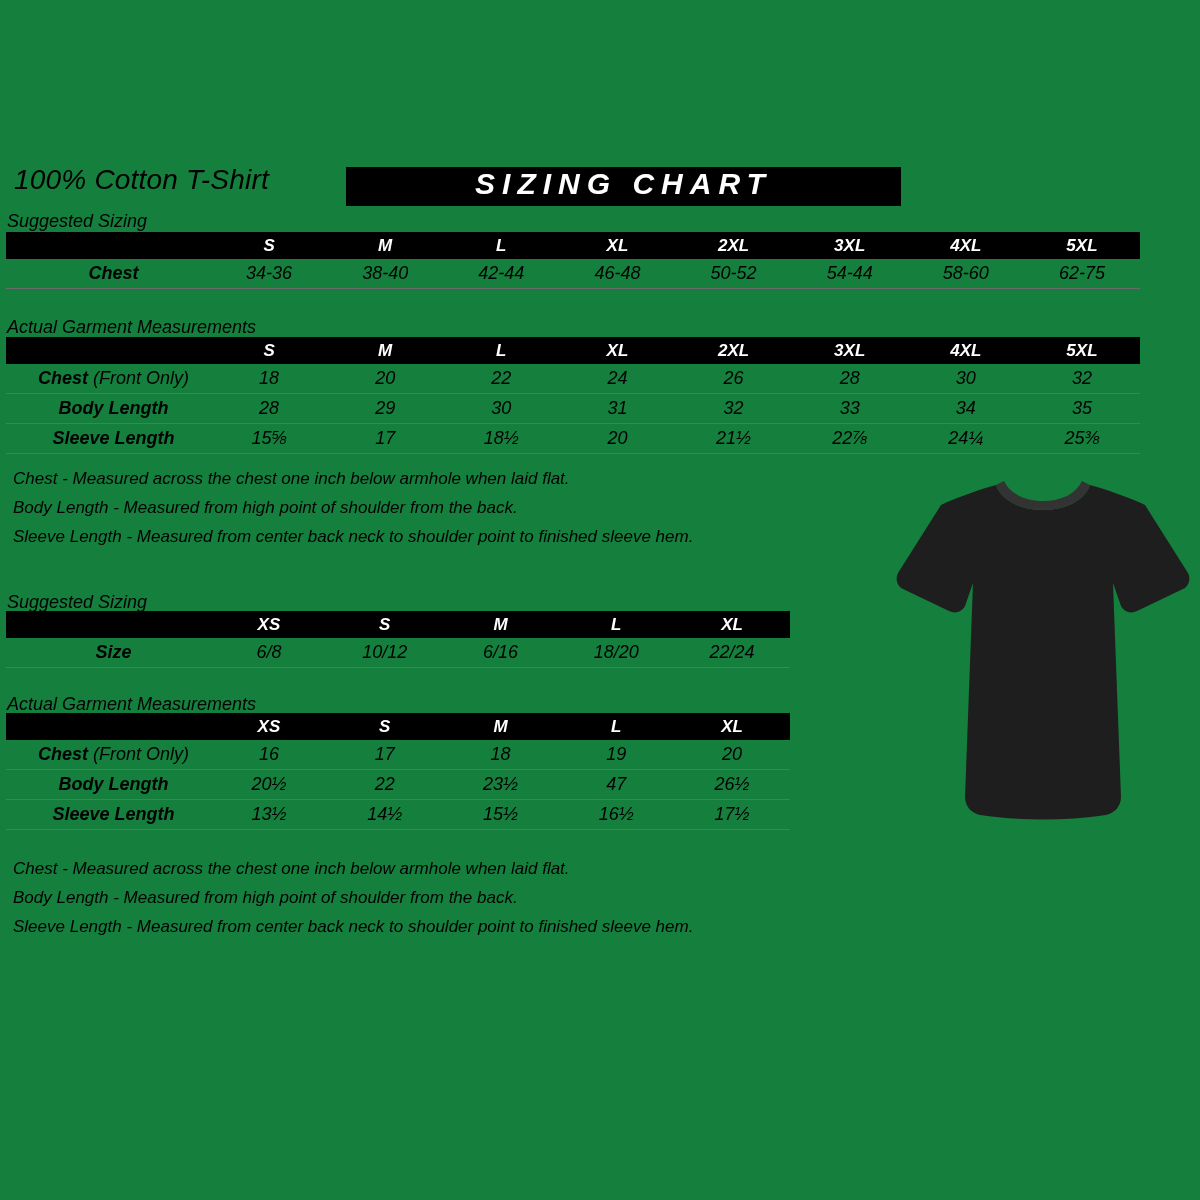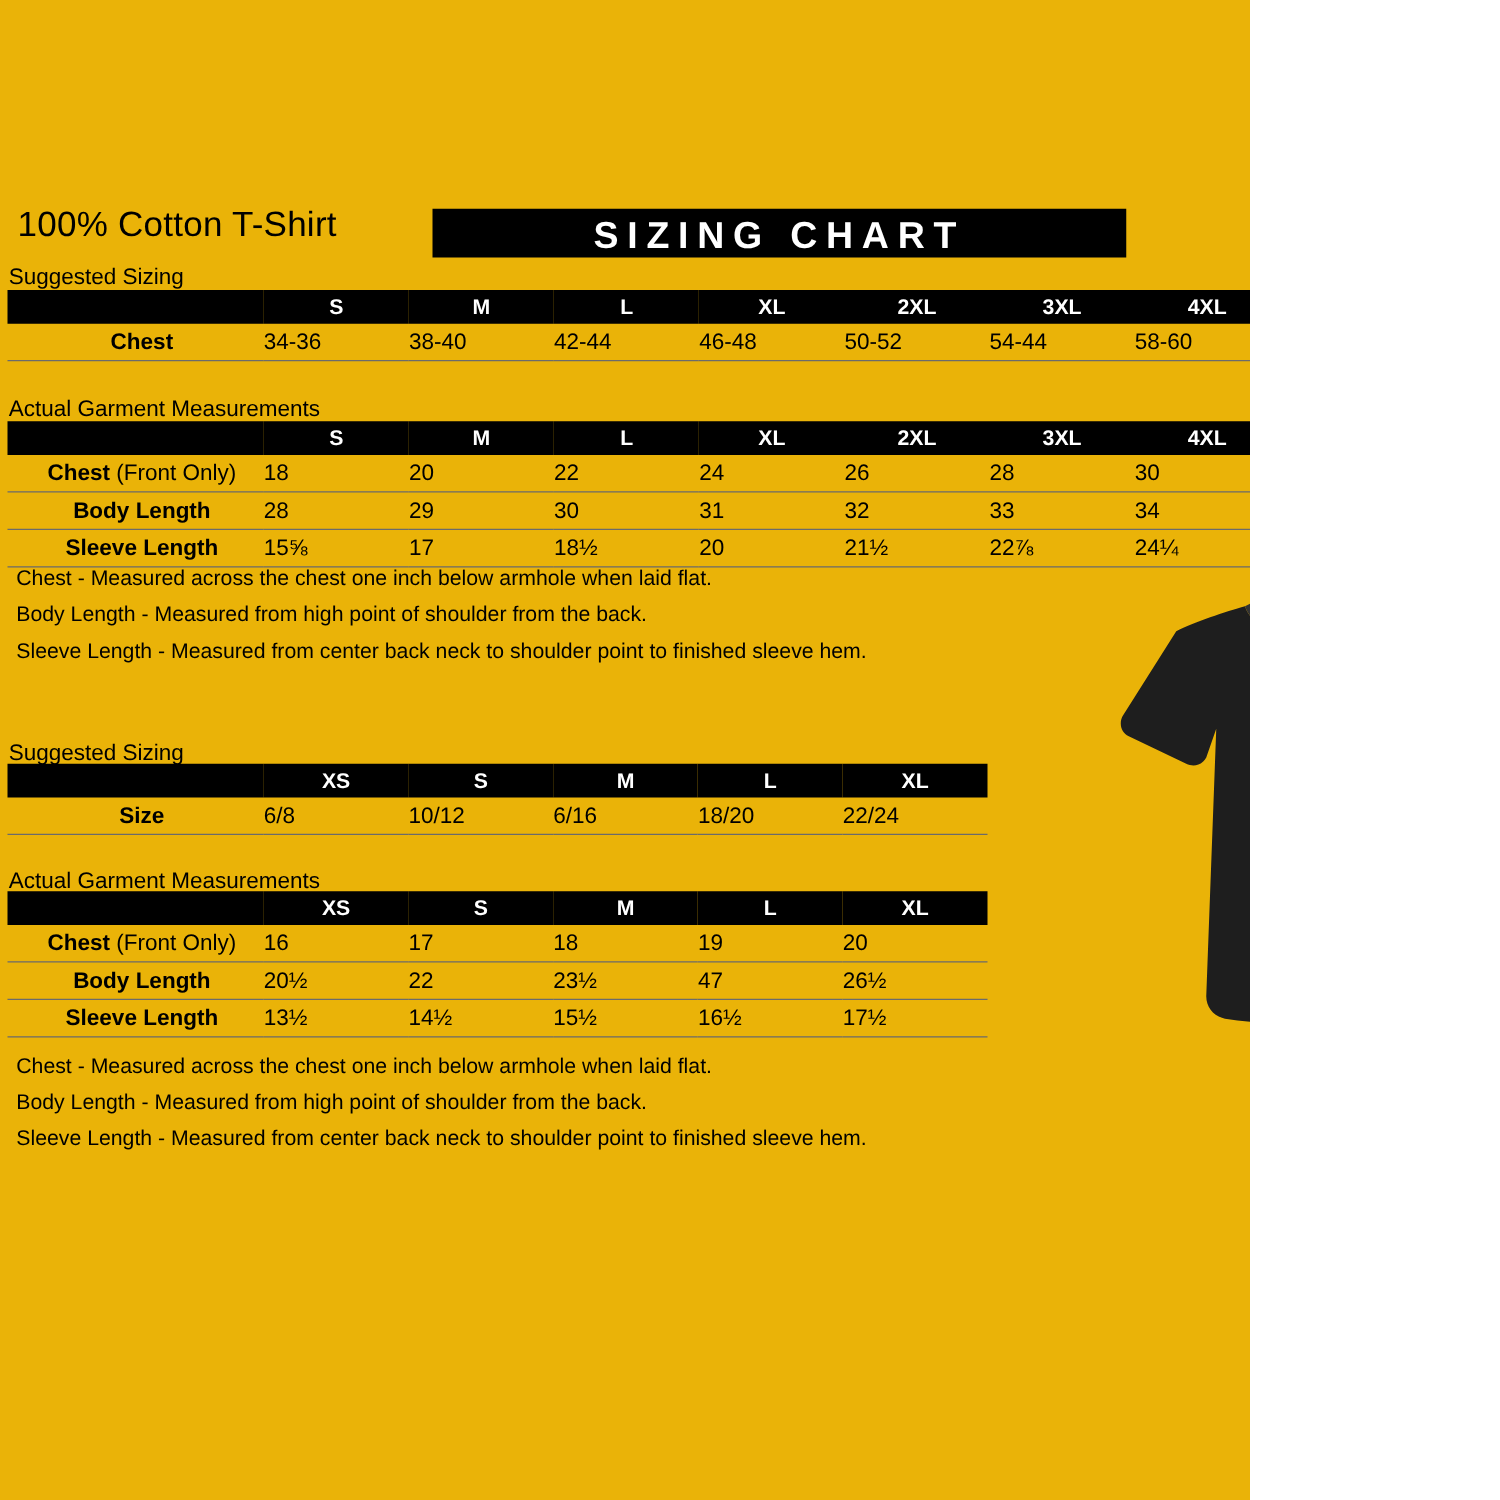--- a/index.html
+++ b/index.html
@@ -1,35 +1,35 @@
 <!DOCTYPE html>
 <html><head>
 <meta charset="utf-8">
 <style>
   html,body{margin:0;padding:0;background:#fff;}
   body{width:1200px;height:1200px;font-family:"Liberation Sans",sans-serif;color:#000;}
-  .page{position:relative;width:1000px;height:1200px;overflow:hidden;background:#eab308;}
+  .page{position:relative;width:1200px;height:1200px;overflow:hidden;background:#15803d;font-style:italic;}
 
   .adult-title{position:absolute;left:14px;top:164px;font-size:28px;font-weight:normal;margin:0;letter-spacing:0.2px;}
   .youth-title{position:absolute;left:5px;top:548px;font-size:27px;font-weight:bold;margin:0;}
 
   .banner{position:absolute;left:346px;top:167px;width:555px;height:39px;background:#000;color:#fff;
-          display:flex;align-items:flex-end;justify-content:center;}
+          display:flex;align-items:flex-start;justify-content:center;}
   .banner span{font-size:30px;font-weight:bold;letter-spacing:7px;}
 
   .sec-label{position:absolute;left:7px;font-size:18px;}
 
   table.size-table{position:absolute;left:6px;border-collapse:collapse;table-layout:fixed;}
   table.size-table th{background:#000;color:#fff;font-weight:bold;font-size:17px;height:27px;padding:0;text-align:center;}
   table.size-table th.label-col{width:205px;}
-  table.size-table td{font-size:18px;height:29px;padding:0;border-bottom:1px solid #6b6b6b;}
+  table.size-table td{font-size:18px;height:29px;padding:0;text-align:center;border-bottom:1px solid #6b6b6b;}
   table.size-table td.label-col{text-align:center;padding-left:10px;}
   table.size-table td.label-col b{font-weight:bold;}
 
-  .notes{position:absolute;left:13px;}
+  .notes{position:absolute;left:13px;margin-top:16px;}
   .notes p{margin:0 0 8px 0;font-size:17px;line-height:21px;}
 
   .tshirt{position:absolute;left:893px;top:464px;width:300px;height:370px;}
 </style>
 </head>
 <body>
 
 <div class="page">
 
   <h1 class="adult-title">100% Cotton T-Shirt</h1>

